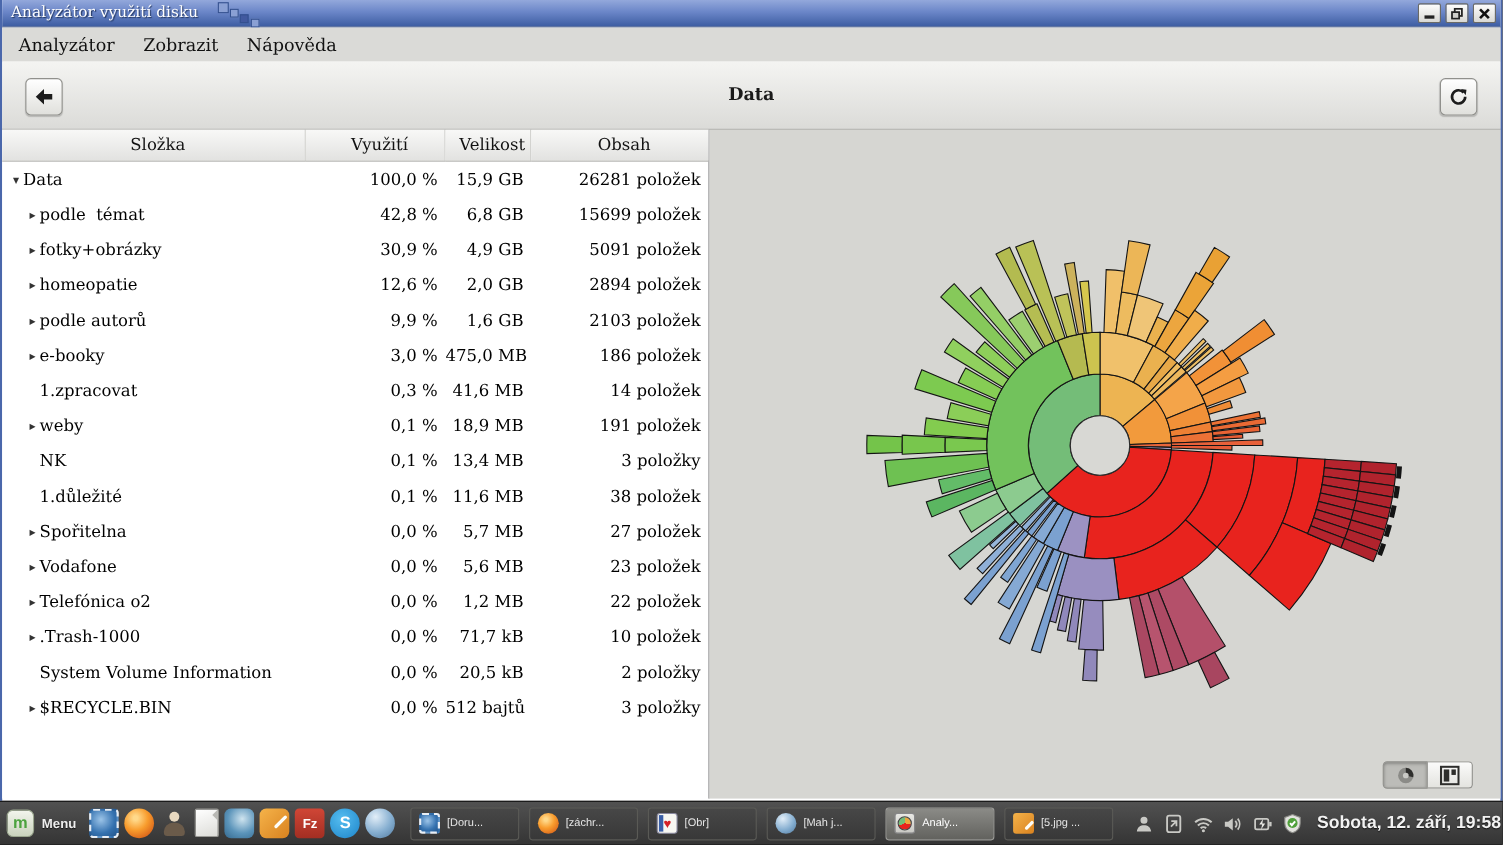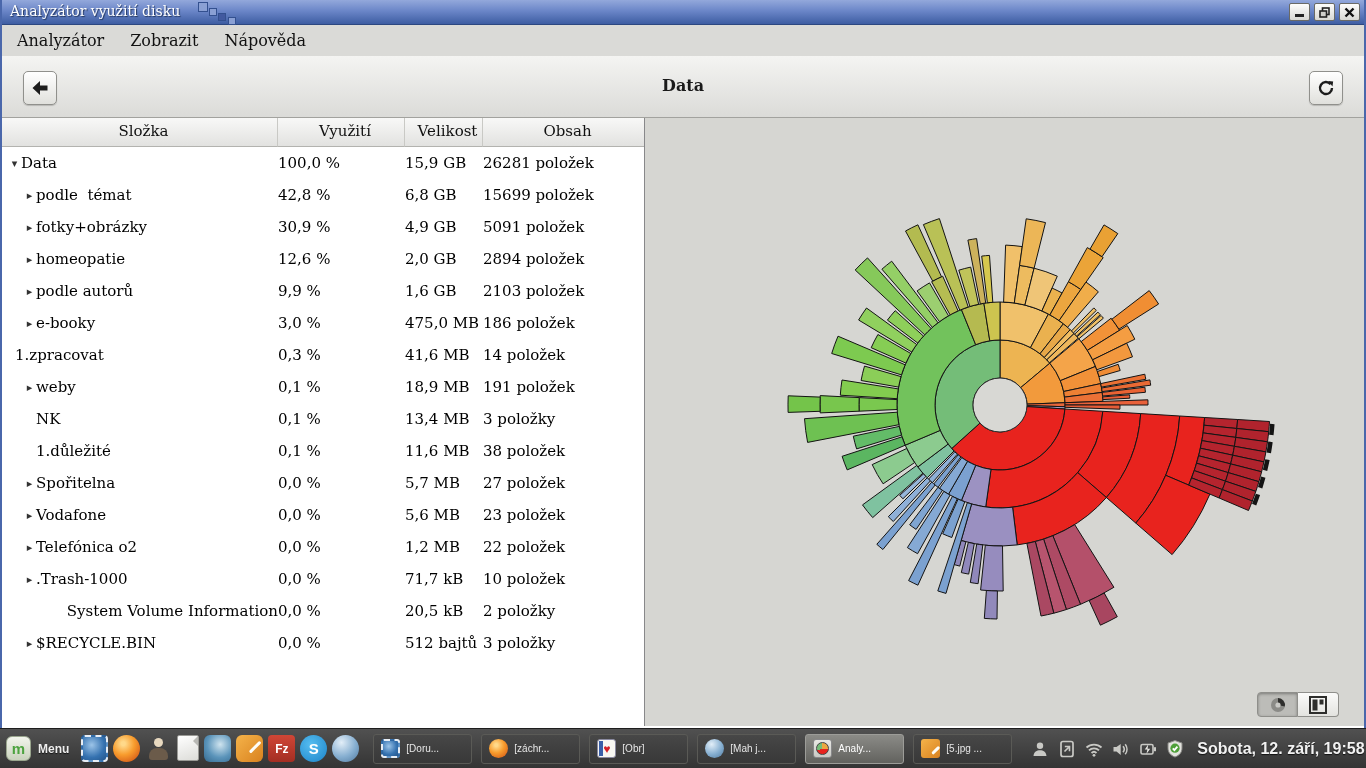--- a/index.html
+++ b/index.html
@@ -37,21 +37,21 @@
   
   .tree-pane { width:643px; height:608px; background:#fff; position:relative; border-right:1px solid #88888a; }
   .tree-header { display:grid; grid-template-columns:276px 127px 78px 1fr; height:29px; }
   .th-cell { background:linear-gradient(#f8f8f7,#e2e2e0); border-right:1px solid #c9c9c5; border-bottom:1px solid #b3b3af;
     font-size:15px; color:#111; line-height:27px; padding-left:8px;text-align:center; }
   .th-cell:last-child { border-right:none; }
   .tree-body { position:absolute; top:29px; left:0; right:0; bottom:0; overflow:hidden; }
   .trow { display:grid; grid-template-columns:276px 127px 78px 1fr; height:32px; align-items:center; font-size:15px; color:#000; }
   .c-name { white-space:pre; overflow:hidden; display:flex; align-items:center; }
   .c-name .exp { display:inline-block; width:13px; text-align:center; font-size:11px; color:#333; flex:none; font-family:"DejaVu Sans",sans-serif; }
-  .c-usage,.c-size,.c-items { text-align:left; padding-right:7px; white-space:pre; }
+  .c-usage,.c-size,.c-items { text-align:right; padding-right:7px; white-space:pre; }
 
   
   .chart-pane { position:relative; flex:1; height:608px; background:#d6d6d2; overflow:hidden; }
   #sunburst { position:absolute; left:0; top:0; }
   .view-toggle { position:absolute; right:25px; bottom:9px; display:flex; }
   .vt-btn { width:41px; height:25px; border:1px solid #8f8f8b; display:flex; align-items:center; justify-content:center; background:linear-gradient(#fbfbfa,#e3e3df); }
   .vt-btn.first { border-radius:4px 0 0 4px; }
   .vt-btn.last { border-radius:0 4px 4px 0; border-left:none; }
   .vt-btn.active { background:#bcbcb8; box-shadow:inset 0 1px 3px rgba(0,0,0,.35); }
 
@@ -195,21 +195,21 @@
               <span class="c-size">1,6 GB</span>
               <span class="c-items">2103 položek</span>
             </div>
             <div class="trow">
               <span class="c-name" style="padding-left: 21px;"><i class="exp">▸</i><span class="nm">e-booky</span></span>
               <span class="c-usage">3,0 %</span>
               <span class="c-size">475,0 MB</span>
               <span class="c-items">186 položek</span>
             </div>
             <div class="trow">
-              <span class="c-name" style=""><i class="exp"></i><span class="nm">1.zpracovat</span></span>
+              <span class="c-name" style="padding-left: 21px;"><i class="exp"></i><span class="nm">1.zpracovat</span></span>
               <span class="c-usage">0,3 %</span>
               <span class="c-size">41,6 MB</span>
               <span class="c-items">14 položek</span>
             </div>
             <div class="trow">
               <span class="c-name" style="padding-left: 21px;"><i class="exp">▸</i><span class="nm">weby</span></span>
               <span class="c-usage">0,1 %</span>
               <span class="c-size">18,9 MB</span>
               <span class="c-items">191 položek</span>
             </div>
@@ -243,21 +243,21 @@
               <span class="c-size">1,2 MB</span>
               <span class="c-items">22 položek</span>
             </div>
             <div class="trow">
               <span class="c-name" style="padding-left: 21px;"><i class="exp">▸</i><span class="nm">.Trash-1000</span></span>
               <span class="c-usage">0,0 %</span>
               <span class="c-size">71,7 kB</span>
               <span class="c-items">10 položek</span>
             </div>
             <div class="trow">
-              <span class="c-name" style="padding-left: 21px; justify-content: flex-end;"><i class="exp"></i><span class="nm">System Volume Information</span></span>
+              <span class="c-name" style="padding-left: 21px;"><i class="exp"></i><span class="nm">System Volume Information</span></span>
               <span class="c-usage">0,0 %</span>
               <span class="c-size">20,5 kB</span>
               <span class="c-items">2 položky</span>
             </div>
             <div class="trow">
               <span class="c-name" style="padding-left: 21px;"><i class="exp">▸</i><span class="nm">$RECYCLE.BIN</span></span>
               <span class="c-usage">0,0 %</span>
               <span class="c-size">512 bajtů</span>
               <span class="c-items">3 položky</span>
             </div>

